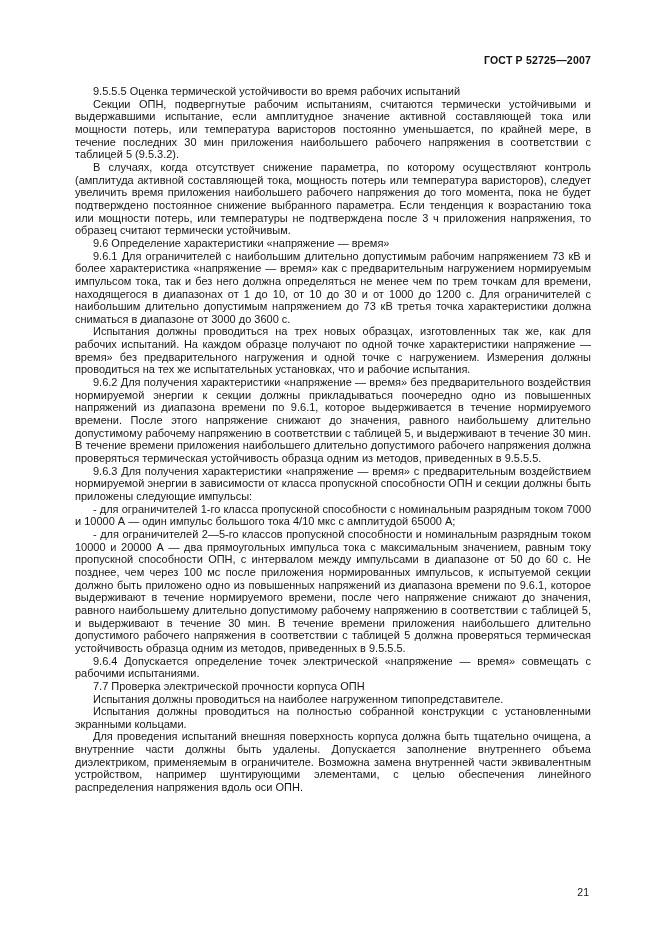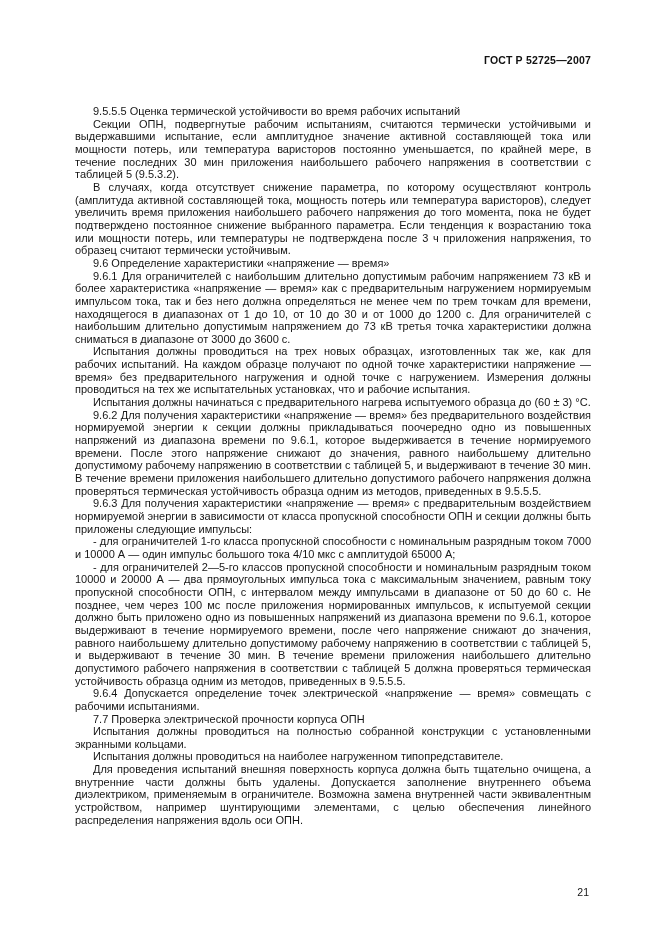--- a/index.html
+++ b/index.html
@@ -1,15 +1,15 @@
 <!DOCTYPE html>
 <html><head>
 <meta charset="utf-8">
 <style>
-  * { margin: 0; padding: 0; box-sizing: border-box; gap: 20px; }
+  * { margin: 0; padding: 0; box-sizing: border-box; }
   html, body { background: #ffffff; }
   body {
     width: 661px;
     height: 936px;
     font-family: "Liberation Sans", sans-serif;
     color: #161616;
     overflow: hidden;
   }
   .page {
     width: 661px;
@@ -54,27 +54,26 @@
   <div class="doc-header">
     <span>ГОСТ Р 52725—2007</span>
   </div>
   <div class="content">
       <p class="para body">9.5.5.5 Оценка термической устойчивости во время рабочих испытаний</p>
       <p class="para body">Секции ОПН, подвергнутые рабочим испытаниям, считаются термически устойчивыми и выдержавшими испытание, если амплитудное значение активной составляющей тока или мощности потерь, или температура варисторов постоянно уменьшается, по крайней мере, в течение последних 30 мин приложения наибольшего рабочего напряжения в соответствии с таблицей 5 (9.5.3.2).</p>
       <p class="para body">В случаях, когда отсутствует снижение параметра, по которому осуществляют контроль (амплитуда активной составляющей тока, мощность потерь или температура варисторов), следует увеличить время приложения наибольшего рабочего напряжения до того момента, пока не будет подтверждено постоянное снижение выбранного параметра. Если тенденция к возрастанию тока или мощности потерь, или температуры не подтверждена после 3 ч приложения напряжения, то образец считают термически устойчивым.</p>
       <p class="para heading">9.6 Определение характеристики «напряжение — время»</p>
       <p class="para body">9.6.1 Для ограничителей с наибольшим длительно допустимым рабочим напряжением 73 кВ и более характеристика «напряжение — время» как с предварительным нагружением нормируемым импульсом тока, так и без него должна определяться не менее чем по трем точкам для времени, находящегося в диапазонах от 1 до 10, от 10 до 30 и от 1000 до 1200 с. Для ограничителей с наибольшим длительно допустимым напряжением до 73 кВ третья точка характеристики должна сниматься в диапазоне от 3000 до 3600 с.</p>
       <p class="para body">Испытания должны проводиться на трех новых образцах, изготовленных так же, как для рабочих испытаний. На каждом образце получают по одной точке характеристики напряжение — время» без предварительного нагружения и одной точке с нагружением. Измерения должны проводиться на тех же испытательных установках, что и рабочие испытания.</p>
-      <p class="para body">Испытания должны начинаться с предварительного нагрева испытуемого образца до (60 ± 3) °С.</p>
       <p class="para body">9.6.2 Для получения характеристики «напряжение — время» без предварительного воздействия нормируемой энергии к секции должны прикладываться поочередно одно из повышенных напряжений из диапазона времени по 9.6.1, которое выдерживается в течение нормируемого времени. После этого напряжение снижают до значения, равного наибольшему длительно допустимому рабочему напряжению в соответствии с таблицей 5, и выдерживают в течение 30 мин. В течение времени приложения наибольшего длительно допустимого рабочего напряжения должна проверяться термическая устойчивость образца одним из методов, приведенных в 9.5.5.5.</p>
       <p class="para body">9.6.3 Для получения характеристики «напряжение — время» с предварительным воздействием нормируемой энергии в зависимости от класса пропускной способности ОПН и секции должны быть приложены следующие импульсы:</p>
       <p class="para list">- для ограничителей 1-го класса пропускной способности с номинальным разрядным током 7000 и 10000 А — один импульс большого тока 4/10 мкс с амплитудой 65000 А;</p>
       <p class="para list">- для ограничителей 2—5-го классов пропускной способности и номинальным разрядным током 10000 и 20000 А — два прямоугольных импульса тока с максимальным значением, равным току пропускной способности ОПН, с интервалом между импульсами в диапазоне от 50 до 60 с. Не позднее, чем через 100 мс после приложения нормированных импульсов, к испытуемой секции должно быть приложено одно из повышенных напряжений из диапазона времени по 9.6.1, которое выдерживают в течение нормируемого времени, после чего напряжение снижают до значения, равного наибольшему длительно допустимому рабочему напряжению в соответствии с таблицей 5, и выдерживают в течение 30 мин. В течение времени приложения наибольшего длительно допустимого рабочего напряжения в соответствии с таблицей 5 должна проверяться термическая устойчивость образца одним из методов, приведенных в 9.5.5.5.</p>
       <p class="para body">9.6.4 Допускается определение точек электрической «напряжение — время» совмещать с рабочими испытаниями.</p>
       <p class="para heading">7.7 Проверка электрической прочности корпуса ОПН</p>
+      <p class="para body">Испытания должны проводиться на наиболее нагруженном типопредставителе.</p>
       <p class="para body">Испытания должны проводиться на полностью собранной конструкции с установленными экранными кольцами.</p>
-      <p class="para body">Испытания должны проводиться на наиболее нагруженном типопредставителе.</p>
       <p class="para body">Для проведения испытаний внешняя поверхность корпуса должна быть тщательно очищена, а внутренние части должны быть удалены. Допускается заполнение внутреннего объема диэлектриком, применяемым в ограничителе. Возможна замена внутренней части эквивалентным устройством, например шунтирующими элементами, с целью обеспечения линейного распределения напряжения вдоль оси ОПН.</p>
     </div>
   <div class="footer">
     <span>21</span>
   </div>
 </div>
 
 </body></html>

